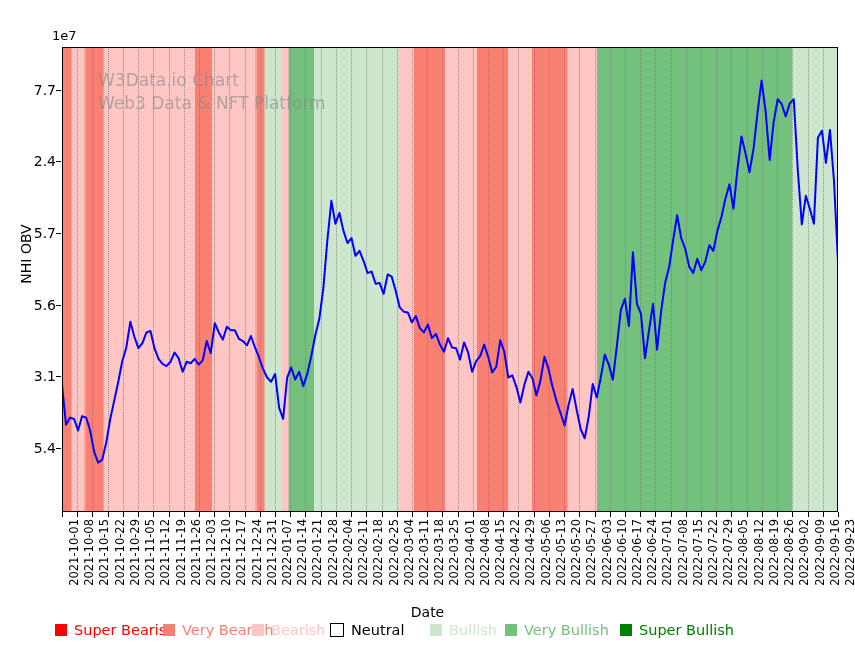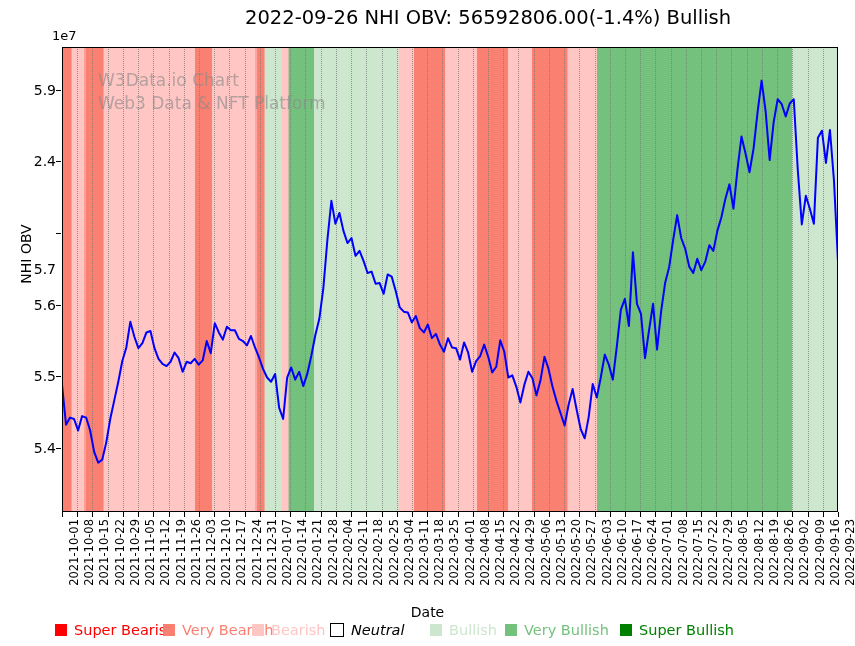--- a/index.html
+++ b/index.html
@@ -248,34 +248,33 @@
         <i style="left: 760.78px;"></i>
       </div>
     <svg id="series-svg" width="776" height="465">
       <polyline id="series-path" fill="none" stroke="#0000FF" stroke-width="2" stroke-linejoin="round" stroke-linecap="round" points="0.00,337.66 4.02,377.72 8.04,370.57 12.06,372.00 16.08,383.45 20.10,369.14 24.12,370.57 28.15,383.45 32.17,404.91 36.19,415.64 40.21,412.78 44.23,395.61 48.25,372.00 52.27,353.40 56.29,334.80 60.31,314.05 64.33,300.46 68.35,274.71 72.37,289.73 76.39,301.18 80.41,296.17 84.44,285.44 88.46,284.01 92.48,301.18 96.50,311.91 100.52,316.92 104.54,319.06 108.56,314.77 112.58,305.47 116.60,311.19 120.62,324.78 124.64,314.77 128.66,316.20 132.68,311.91 136.70,317.63 140.73,313.34 144.75,294.02 148.77,306.18 152.79,276.14 156.81,285.44 160.83,292.59 164.85,279.72 168.87,283.29 172.89,283.29 176.91,291.88 180.93,294.02 184.95,298.32 188.97,289.02 192.99,300.46 197.02,310.48 201.04,321.92 205.06,330.51 209.08,334.80 213.10,326.93 217.12,360.55 221.14,372.00 225.16,330.51 229.18,320.49 233.20,332.65 237.22,324.78 241.24,339.09 245.26,326.93 249.28,309.05 253.31,288.30 257.33,271.85 261.35,241.08 265.37,193.15 269.39,153.81 273.41,176.70 277.43,165.97 281.45,183.85 285.47,196.02 289.49,191.01 293.51,208.89 297.53,203.88 301.55,213.90 305.58,226.06 309.60,224.63 313.62,236.79 317.64,236.08 321.66,246.81 325.68,227.49 329.70,229.64 333.72,243.95 337.74,260.40 341.76,264.69 345.78,265.41 349.80,275.42 353.82,268.98 357.84,281.15 361.87,285.44 365.89,277.57 369.91,291.16 373.93,286.87 377.95,297.60 381.97,304.75 385.99,291.16 390.01,300.46 394.03,301.18 398.05,312.62 402.07,295.45 406.09,305.47 410.11,324.78 414.13,314.05 418.16,309.05 422.18,297.60 426.20,309.76 430.22,325.50 434.24,319.78 438.26,293.31 442.28,304.75 446.30,330.51 450.32,328.36 454.34,339.81 458.36,355.55 462.38,337.66 466.40,324.78 470.42,331.22 474.45,348.39 478.47,333.37 482.49,309.76 486.51,321.92 490.53,339.81 494.55,354.12 498.57,366.28 502.59,378.44 506.61,357.69 510.63,341.95 514.65,362.70 518.67,382.02 522.69,391.32 526.72,369.85 530.74,336.95 534.76,350.54 538.78,330.51 542.80,307.62 546.82,317.63 550.84,332.65 554.86,299.03 558.88,262.55 562.90,251.82 566.92,279.00 570.94,205.32 574.96,256.82 578.98,266.84 583.01,311.19 587.03,283.29 591.05,256.82 595.07,302.61 599.09,264.69 603.11,236.08 607.13,220.34 611.15,193.15 615.17,168.12 619.19,191.01 623.21,201.74 627.23,219.62 631.25,226.06 635.27,211.75 639.30,223.20 643.32,214.62 647.34,198.16 651.36,203.88 655.38,183.85 659.40,170.26 663.42,151.66 667.44,137.35 671.46,161.68 675.48,122.33 679.50,89.42 683.52,106.59 687.54,125.19 691.56,101.58 695.59,65.10 699.61,33.62 703.63,64.38 707.65,113.03 711.67,75.12 715.69,52.22 719.71,57.23 723.73,69.39 727.75,56.52 731.77,52.22 735.79,123.05 739.81,177.42 743.83,148.80 747.85,161.68 751.88,176.70 755.90,90.85 759.92,83.70 763.94,115.89 767.96,82.98 771.98,133.78 776.00,214.62"></polyline>
     </svg>
     <div id="watermark"><span>W3Data.io Chart</span><br><span>Web3 Data &amp; NFT Platform</span></div>
   </div>
 
   <div id="axes-border"></div>
 
-  <div id="annotation">2022-09-26 NHI OBV: 56592806.00(-1.4%) Bullish</div>
 
   <div id="yticks">
       <div class="ytick" style="top: 447.615px;">5.4</div>
       <div class="ytickmark" style="top: 447.615px;"></div>
-      <div class="ytick" style="top: 376.077px;">5.5</div>
+      <div class="ytick" style="top: 376.077px;">3.1</div>
       <div class="ytickmark" style="top: 376.077px;"></div>
       <div class="ytick" style="top: 304.538px;">5.6</div>
       <div class="ytickmark" style="top: 304.538px;"></div>
-      <div class="ytick" style="top: 233px; margin-top: 36px;">5.7</div>
+      <div class="ytick" style="top: 233px;">5.7</div>
       <div class="ytickmark" style="top: 233px;"></div>
       <div class="ytick" style="top: 161.462px;">2.4</div>
       <div class="ytickmark" style="top: 161.462px;"></div>
-      <div class="ytick" style="top: 89.9231px;">5.9</div>
+      <div class="ytick" style="top: 89.9231px;">7.7</div>
       <div class="ytickmark" style="top: 89.9231px;"></div>
     </div>
   <div id="ylabel">NHI OBV</div>
 
   <div id="xticks">
       <div class="xtick" style="left: 67px;">2021-10-01</div>
       <div class="xtickmark" style="left: 62px;"></div>
       <div class="xtick" style="left: 82.2157px;">2021-10-08</div>
       <div class="xtickmark" style="left: 77.2157px;"></div>
       <div class="xtick" style="left: 97.4314px;">2021-10-15</div>
@@ -387,21 +386,21 @@
         <span class="legend-label" style="color: rgb(255, 0, 0);">Super Bearish</span>
       </div>
       <div class="legend-item" style="left: 163px;">
         <span class="legend-swatch" style="background: rgb(250, 128, 114);"></span>
         <span class="legend-label" style="color: rgb(250, 128, 114);">Very Bearish</span>
       </div>
       <div class="legend-item" style="left: 252px;">
         <span class="legend-swatch" style="background: rgb(255, 198, 196);"></span>
         <span class="legend-label" style="color: rgb(255, 198, 196);">Bearish</span>
       </div>
-      <div class="legend-item" style="left: 330px; font-style: italic;">
+      <div class="legend-item" style="left: 330px;">
         <span class="legend-swatch" style="background: rgb(255, 255, 255); border: 1.3px solid rgb(0, 0, 0);"></span>
         <span class="legend-label" style="color: rgb(0, 0, 0);">Neutral</span>
       </div>
       <div class="legend-item" style="left: 430px;">
         <span class="legend-swatch" style="background: rgb(205, 230, 206);"></span>
         <span class="legend-label" style="color: rgb(205, 230, 206);">Bullish</span>
       </div>
       <div class="legend-item" style="left: 620px;">
         <span class="legend-swatch" style="background: rgb(0, 128, 0);"></span>
         <span class="legend-label" style="color: rgb(0, 128, 0);">Super Bullish</span>

